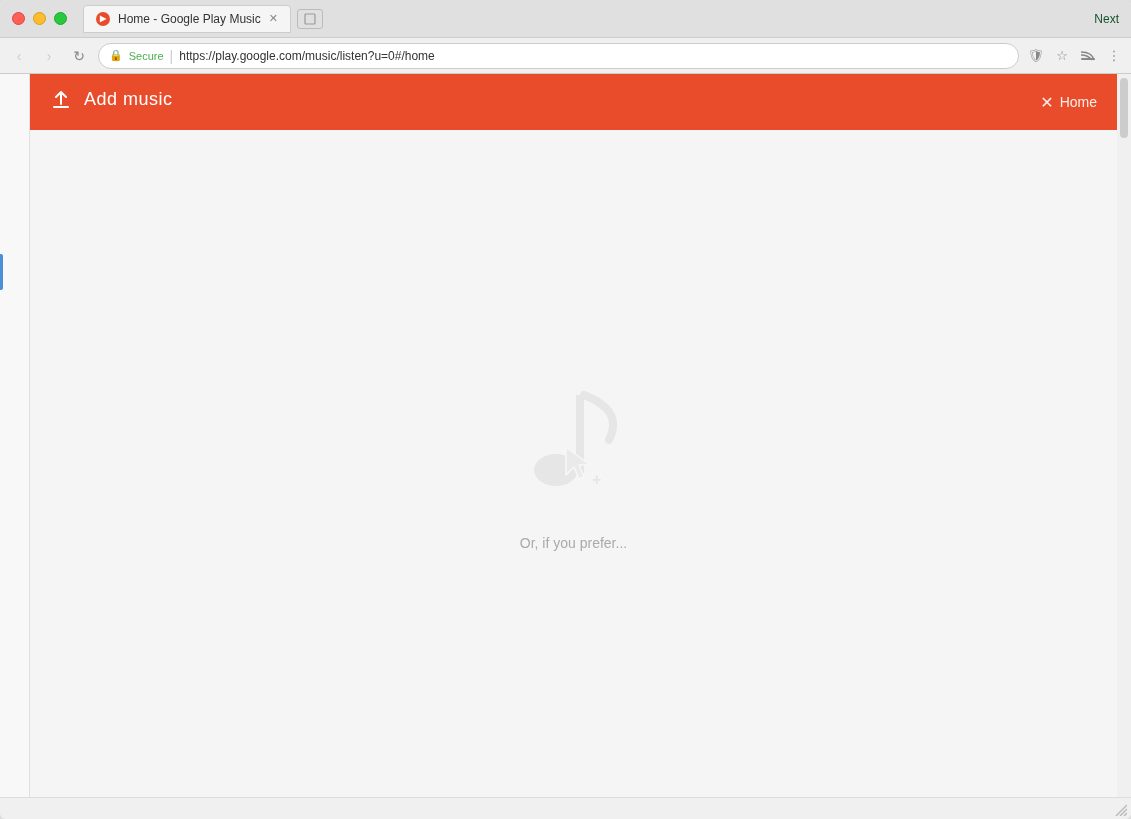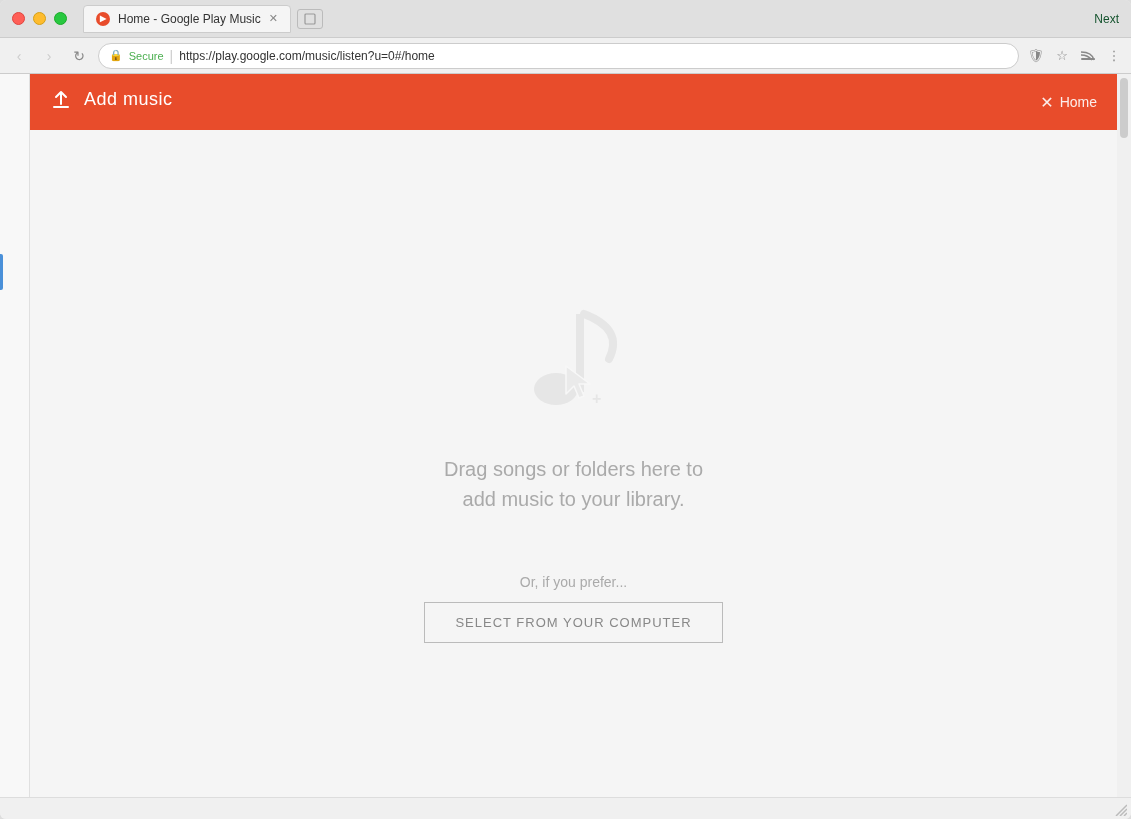--- a/index.html
+++ b/index.html
@@ -449,28 +449,23 @@
             <rect x="62" y="30" width="8" height="78" fill="#bbb"></rect>
 
             <path d="M70 30 Q110 45 95 75" stroke="#bbb" stroke-width="8" fill="none" stroke-linecap="round"></path>
 
             <path d="M52 82 L52 110 L60 102 L65 114 L70 112 L65 100 L76 100 Z" fill="#ccc" stroke="white" stroke-width="1.5" stroke-linejoin="round"></path>
 
             <text x="78" y="120" font-size="16" fill="#bbb" font-weight="bold">+</text>
           </svg>
         </div>
 
-        <div class="drag-text">
-          <div>Drag songs or folders here to</div>
-          <div>add music to your library.</div>
-        </div>
 
         <div class="prefer-text">Or, if you prefer...</div>
 
-        <button class="select-btn">SELECT FROM YOUR COMPUTER</button>
 
       </div>
     </div>
 
     <div class="scrollbar-area">
       <div class="scrollbar-thumb"></div>
     </div>
 
   </div>
 

